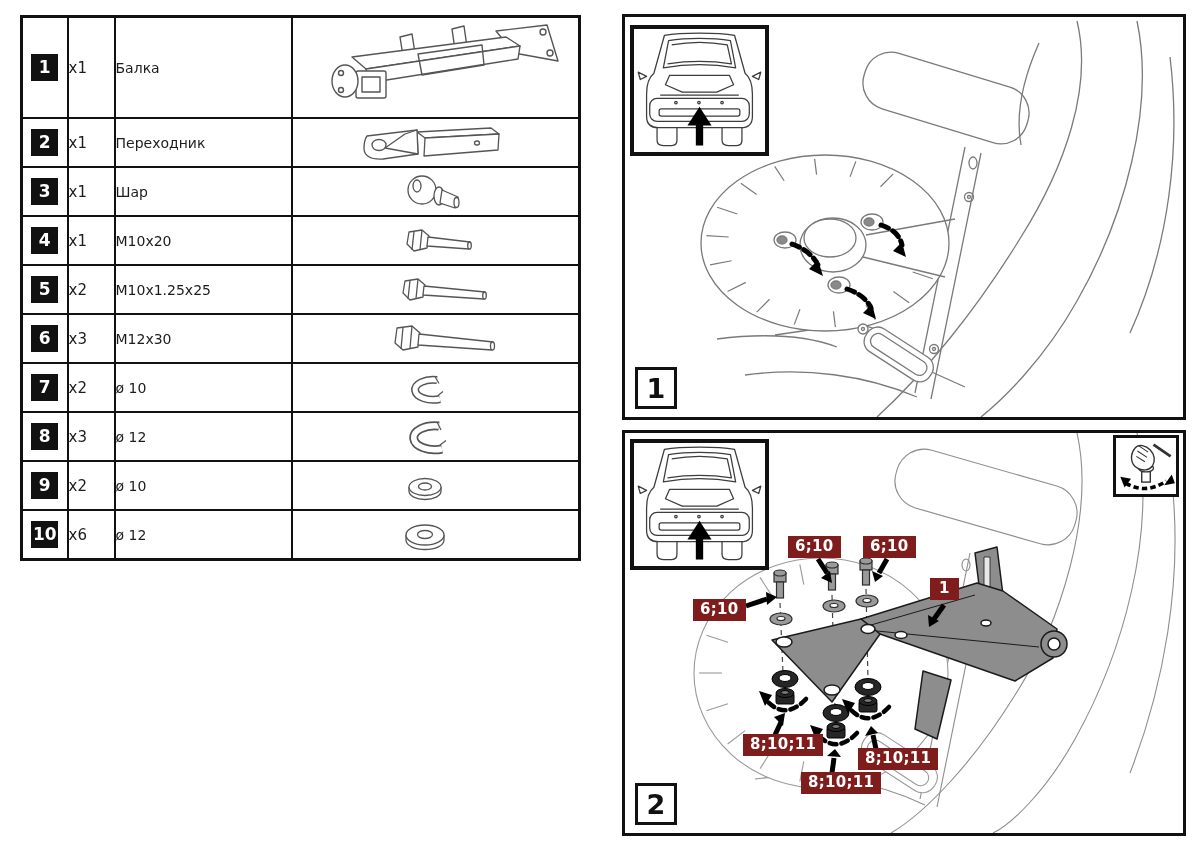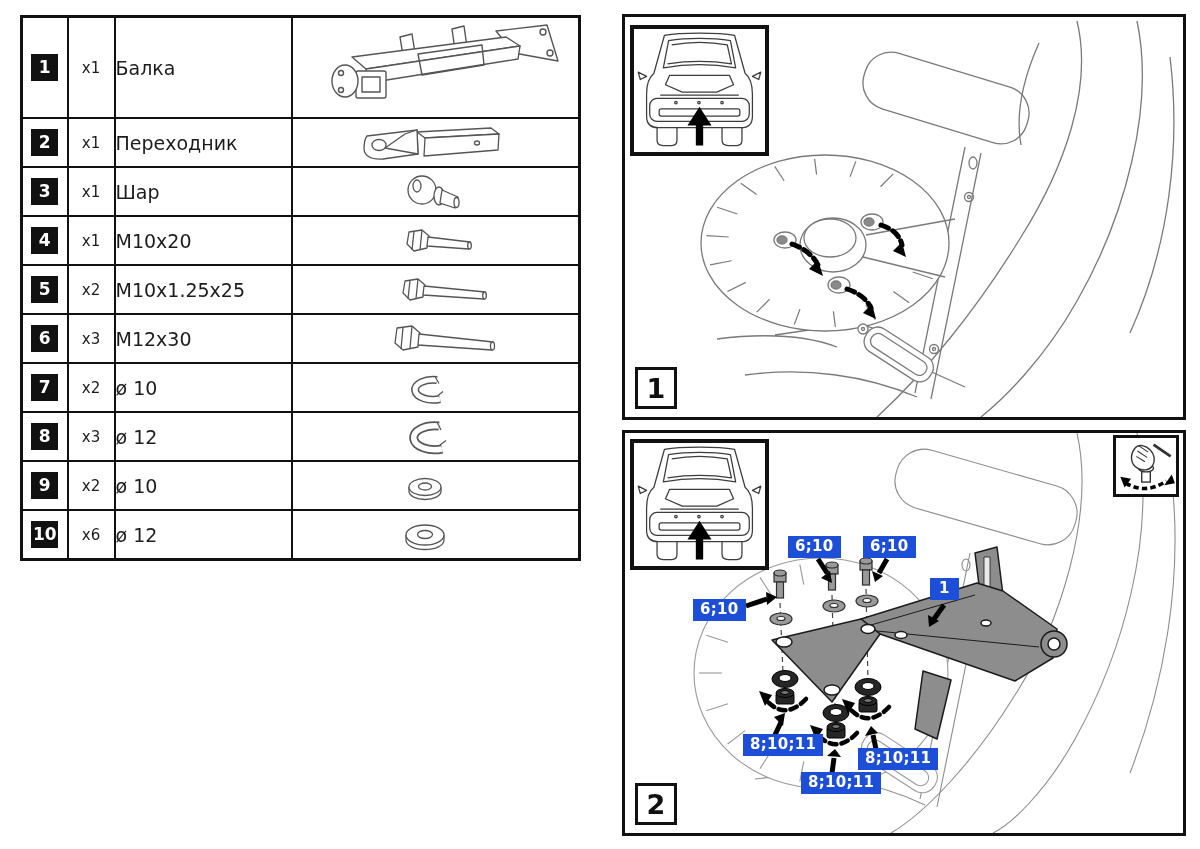--- a/index.html
+++ b/index.html
@@ -5,36 +5,36 @@
   html,body{margin:0;padding:0;background:#fff;}
   body{width:1200px;height:849px;position:relative;font-family:"DejaVu Sans","Liberation Sans",sans-serif;color:#111;}
 
   
   .parts-table{position:absolute;left:20px;top:15px;border-collapse:collapse;table-layout:fixed;background:#fff;border:3px solid #111;}
   .parts-table td{border:2px solid #111;vertical-align:middle;padding:0;}
   .parts-table tr td{height:47px;}
   .parts-table tr:first-child td{height:99px;}
   .c-num{text-align:center;}
   .badge{width:27px;height:27px;background:#111;color:#fff;font-weight:bold;font-size:17px;display:flex;align-items:center;justify-content:center;margin:0 auto;line-height:1;}
-  .c-qty{text-align:center;font-size:15px;color:#1c1c1c;}
-  .c-name{padding-left:13px;font-size:19px;color:#1c1c1c;}
+  .c-qty{text-align:left;font-size:15px;color:#1c1c1c;}
+  .c-name{padding-left:13px;font-size:14px;color:#1c1c1c;}
   .c-ill{text-align:center;}
   .c-ill svg{display:block;margin:0 auto;}
 
   
   .panel{position:absolute;left:622px;width:564px;height:406px;border:3px solid #111;box-sizing:border-box;background:#fff;overflow:hidden;}
   #panel1{top:14px;}
   #panel2{top:430px;}
   .art{position:absolute;left:0;top:0;}
   .inset-car{position:absolute;left:5px;width:131px;height:123px;border:4px solid #111;background:#fff;box-sizing:content-box;}
   #panel1 .inset-car{top:8px;}
   #panel2 .inset-car{top:6px;}
   .tool-inset{position:absolute;right:4px;top:2px;width:60px;height:56px;border:3px solid #111;background:#fff;}
   .stepbox{position:absolute;left:10px;bottom:8px;width:36px;height:36px;border:3px solid #111;background:#fff;display:flex;align-items:center;justify-content:center;font-size:27px;font-weight:bold;color:#111;line-height:1;}
-  .callout{position:absolute;background:#1d4ed8;color:#fff;font-weight:bold;font-size:15px;padding:2px 7px 3px;line-height:1.1;letter-spacing:.3px;white-space:nowrap;}
+  .callout{position:absolute;background:#7f1d1d;color:#fff;font-weight:bold;font-size:15px;padding:2px 7px 3px;line-height:1.1;letter-spacing:.3px;white-space:nowrap;}
   .callout.num{padding:2px 9px 3px;}
 </style>
 </head>
 <body>
 
 <table class="parts-table">
   <colgroup>
       <col style="width:46px">
       <col style="width:47px">
       <col style="width:177px">

